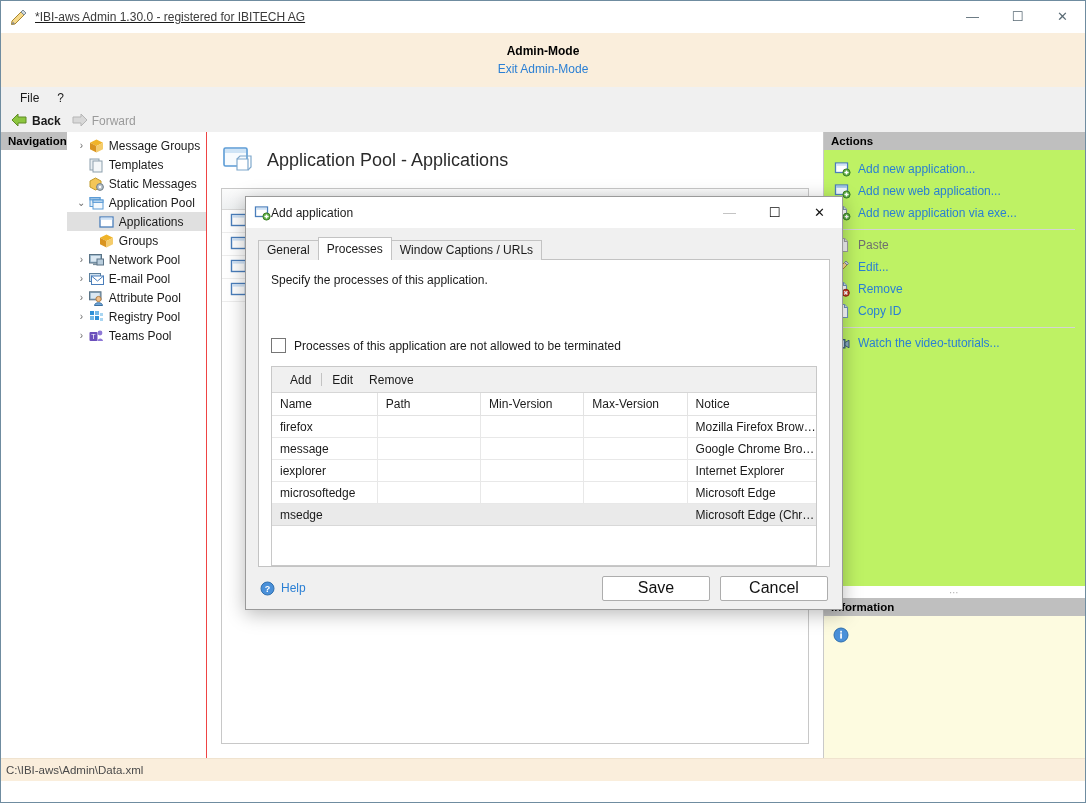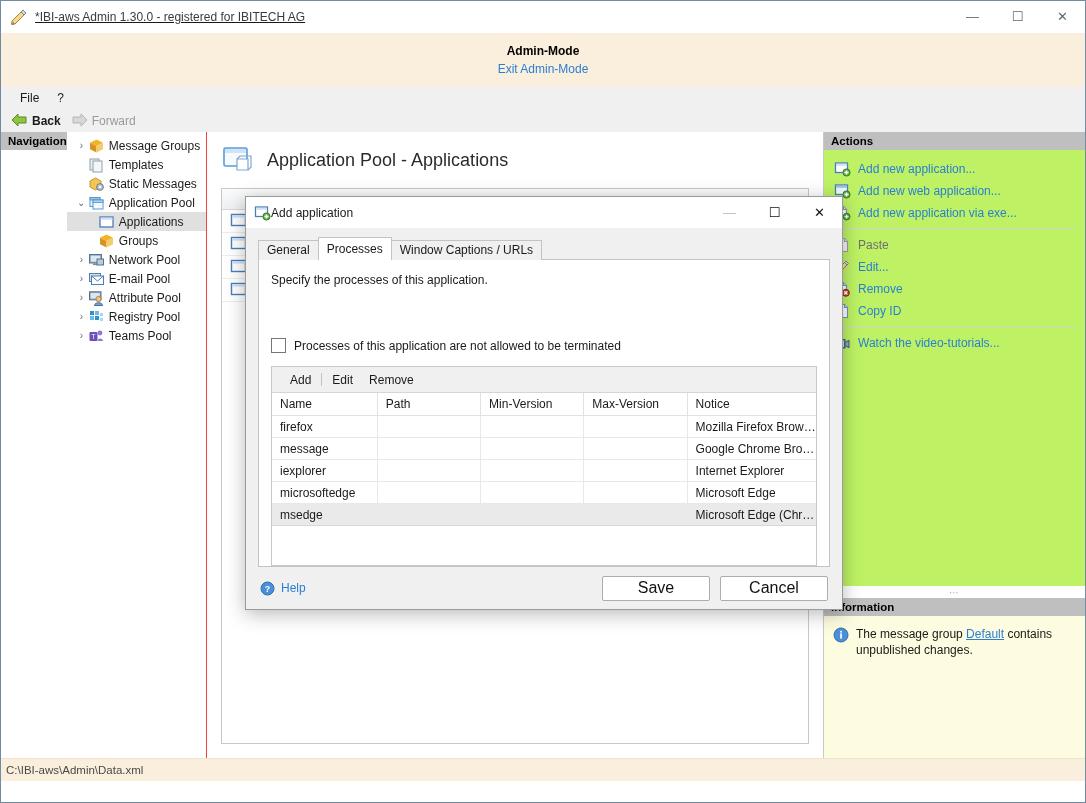--- a/index.html
+++ b/index.html
@@ -480,23 +480,20 @@
       <div class="infopanel">
         <div class="panel-head">Information</div>
         <div class="info-body">
           <span class="ico" style="width:16px;height:16px;margin-top:1px">
             <svg width="16" height="16" viewBox="0 0 16 16">
                 <circle cx="8" cy="8" r="7" fill="#4a90d9" stroke="#2f6fae"></circle>
                 <rect x="7.2" y="6.4" width="1.7" height="5.2" fill="#fff"></rect>
                 <rect x="7.2" y="3.8" width="1.7" height="1.8" fill="#fff"></rect>
               </svg>
           </span>
-          <div class="info-text">
-            <span>The message group </span><span class="info-link">Default</span><span> contains unpublished changes.</span>
-          </div>
         </div>
       </div>
     </div>
   </div>
 
   <div class="statusbar">
     <span>C:\IBI-aws\Admin\Data.xml</span>
   </div>
 
   <div class="dlg">

